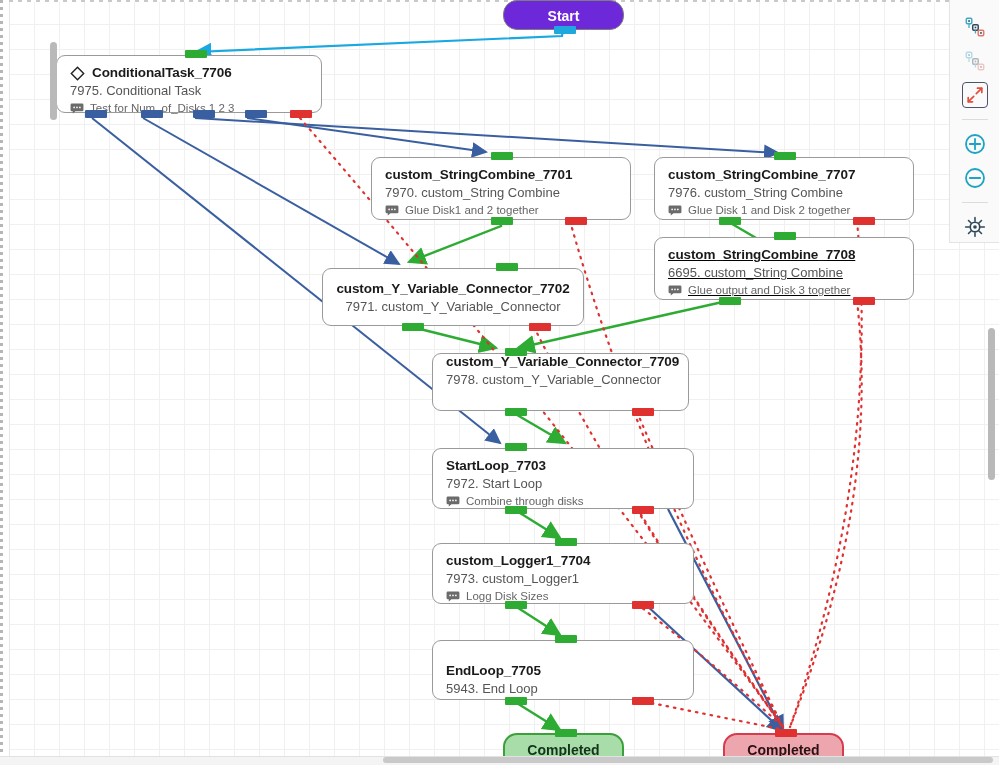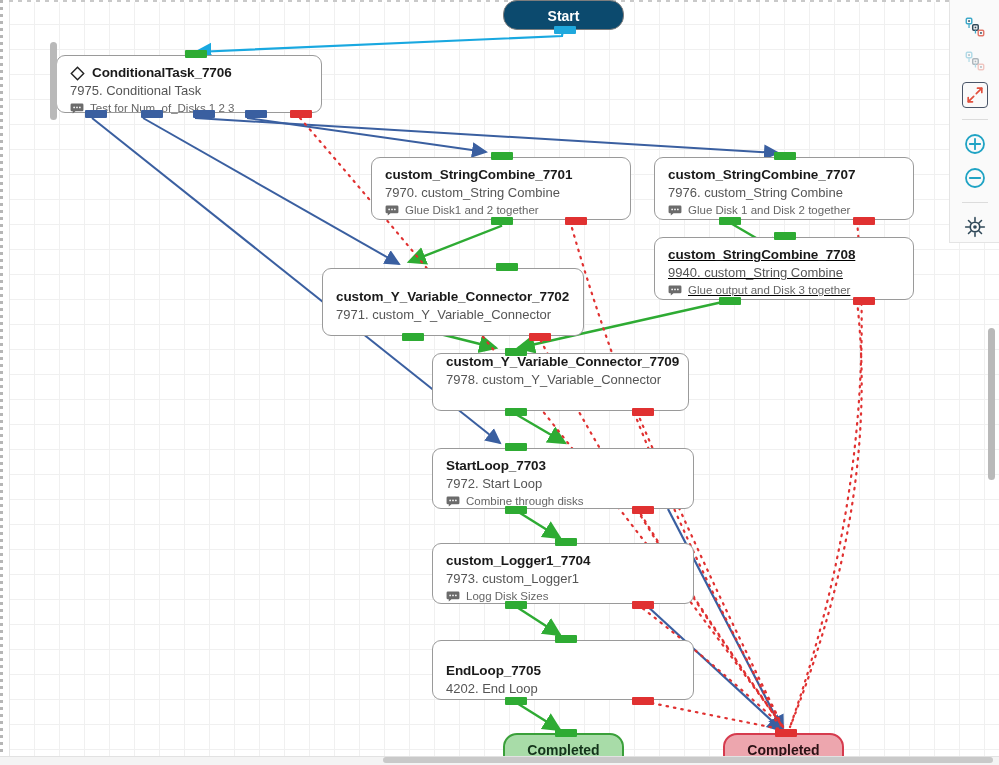--- a/index.html
+++ b/index.html
@@ -71,21 +71,21 @@
   .port.blue{background:#3a5fa0;}
   .port.red{background:#e03131;}
   .port.cyan{background:#1fa8dd;}
 
   
   .pill{
     position:absolute;box-sizing:border-box;border-radius:14px;
     display:flex;align-items:flex-start;justify-content:center;
     padding-top:7px;font-size:14px;font-weight:bold;
   }
-  .pill.start{background:#0c4a6e;border:1.6px solid #7d7d7d;color:#ffffff;}
+  .pill.start{background:#6d28d9;border:1.6px solid #7d7d7d;color:#ffffff;}
   .pill.ok{background:#a8dca8;border:2px solid #3aa03a;color:#13331a;}
   .pill.err{background:#eda6ae;border:2px solid #d63b4e;color:#2a1114;}
 
   
   #toolbar{
     position:absolute;right:0;top:0;width:49px;height:230px;
     background:#fafafa;border-left:1px solid #e4e4e4;border-bottom:1px solid #e4e4e4;
     display:flex;flex-direction:column;align-items:center;padding-top:12px;gap:4px;
   }
   .tool{width:34px;height:30px;display:flex;align-items:center;justify-content:center;cursor:pointer;}
@@ -217,35 +217,35 @@
       </svg>
       <span>Glue Disk 1 and Disk 2 together</span>
     </div>
     <span class="port out green" style="left:64px;"></span>
     <span class="port out red" style="left:198px;"></span>
   </div>
 
   <div class="node" style="left:654px;top:237px;width:260px;height:63px;text-decoration:underline;">
     <span class="port in green" style="left:119px;"></span>
     <div class="title">custom_StringCombine_7708</div>
-    <div class="subtitle">9940. custom_String Combine</div>
+    <div class="subtitle">6695. custom_String Combine</div>
     <div class="comment">
       <svg class="bubble-icon" viewBox="0 0 16 13">
         <path d="M2 0.6h12a1.6 1.6 0 0 1 1.6 1.6v6a1.6 1.6 0 0 1-1.6 1.6H6.2L3 12.4V9.8H2A1.6 1.6 0 0 1 .4 8.2v-6A1.6 1.6 0 0 1 2 .6z" fill="#6b6b6b"></path>
         <circle cx="4.6" cy="5.2" r="1" fill="#fff"></circle>
           <circle cx="8" cy="5.2" r="1" fill="#fff"></circle>
           <circle cx="11.4" cy="5.2" r="1" fill="#fff"></circle>
       </svg>
       <span>Glue output and Disk 3 together</span>
     </div>
     <span class="port out green" style="left:64px;"></span>
     <span class="port out red" style="left:198px;"></span>
   </div>
 
-  <div class="node" style="left:322px;top:268px;width:262px;height:68px;padding-top:20px;">
+  <div class="node" style="left:322px;top:268px;width:262px;height:58px;padding-top:12px;text-align:center;">
     <span class="port in green" style="left:173px;"></span>
     <div class="title">custom_Y_Variable_Connector_7702</div>
     <div class="subtitle">7971. custom_Y_Variable_Connector</div>
     <span class="port out green" style="left:79px;"></span>
     <span class="port out red" style="left:206px;"></span>
   </div>
 
   <div class="node" style="left:432px;top:353px;width:257px;height:58px;padding-top:0;">
     <span class="port in green" style="left:72px;"></span>
     <div class="title">custom_Y_Variable_Connector_7709</div>
@@ -284,21 +284,21 @@
       </svg>
       <span>Logg Disk Sizes</span>
     </div>
     <span class="port out green" style="left:72px;"></span>
     <span class="port out red" style="left:199px;"></span>
   </div>
 
   <div class="node" style="left:432px;top:640px;width:262px;height:60px;padding-top:22px;">
     <span class="port in green" style="left:122px;"></span>
     <div class="title">EndLoop_7705</div>
-    <div class="subtitle">4202. End Loop</div>
+    <div class="subtitle">5943. End Loop</div>
     <span class="port out green" style="left:72px;"></span>
     <span class="port out red" style="left:199px;"></span>
   </div>
 
   <div class="pill ok" style="left:503px;top:733px;width:121px;height:40px;">
     <span class="port in green" style="left:50px;top:-6px;"></span>
     <span>Completed</span>
   </div>
 
   <div class="pill err" style="left:723px;top:733px;width:121px;height:40px;">

